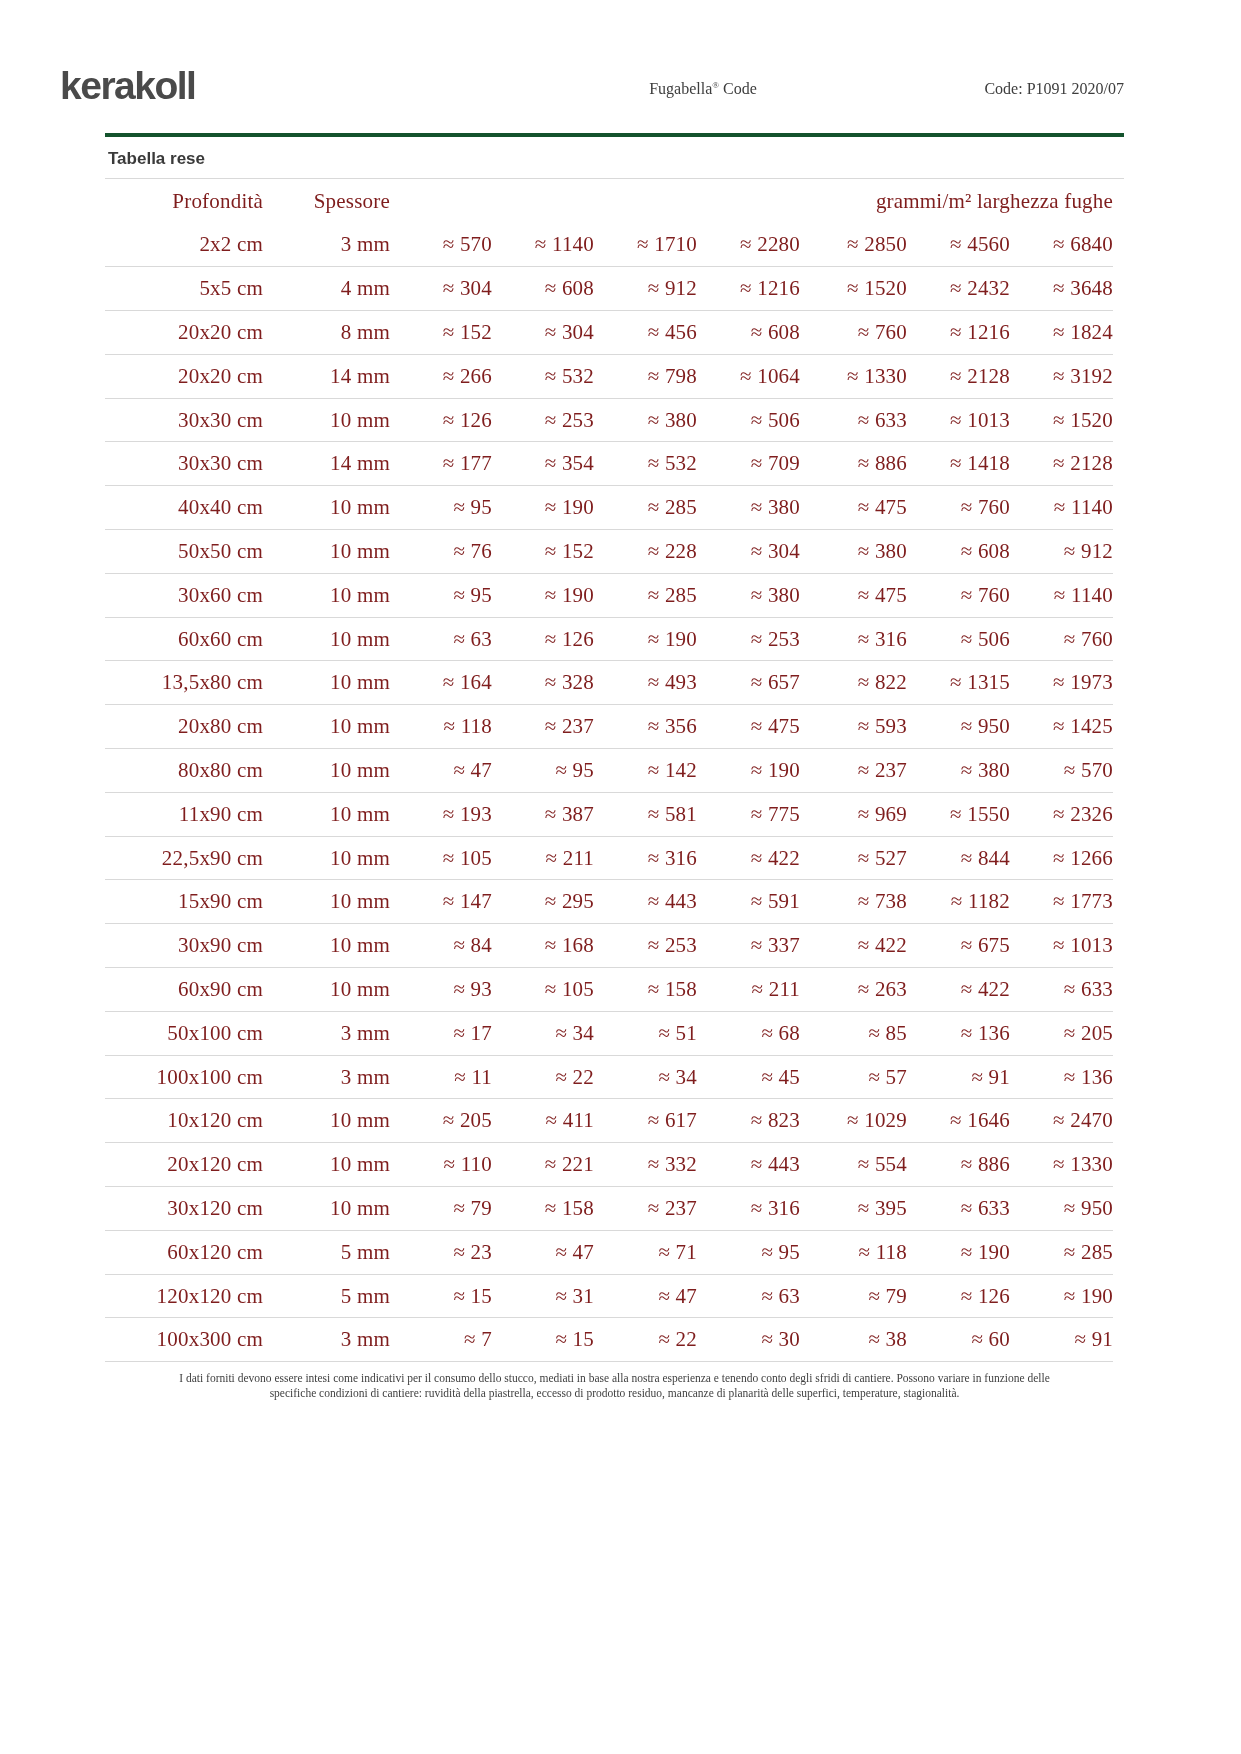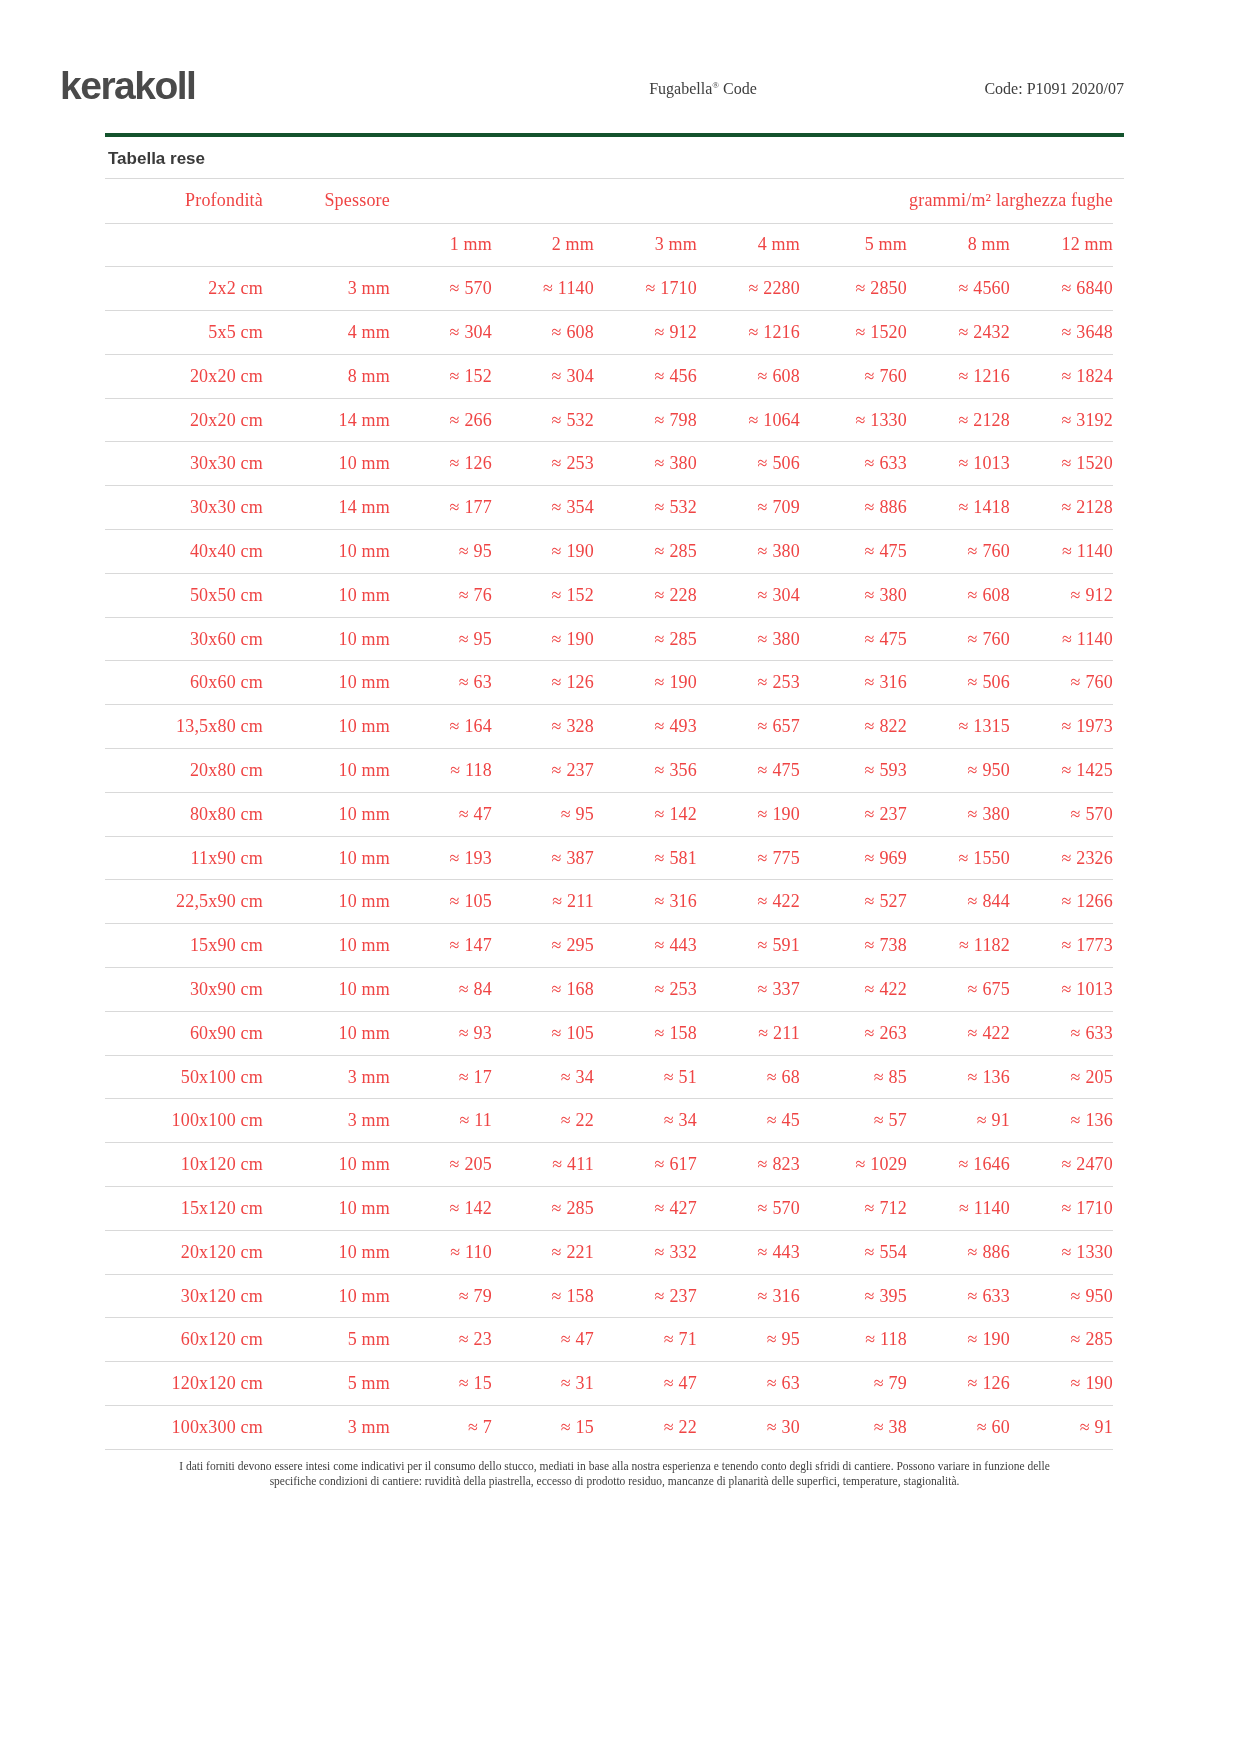--- a/index.html
+++ b/index.html
@@ -61,23 +61,23 @@
     color: #3a3a3a;
     height: 42px;
     line-height: 44px;
     padding-left: 3px;
     border-bottom: 1px solid #d9d9d9;
   }
   table.grid {
     border-collapse: collapse;
     table-layout: fixed;
     width: 1008px;
-    font-size: 18px;
+    font-size: 21px;
     letter-spacing: 0.2px;
-    color: #ef4444;
+    color: #7f1d1d;
   }
   table.grid col.c-size  { width: 158px; }
   table.grid col.c-thick { width: 127px; }
   table.grid col.c-n1 { width: 102px; }
   table.grid col.c-n2 { width: 102px; }
   table.grid col.c-n3 { width: 103px; }
   table.grid col.c-n4 { width: 103px; }
   table.grid col.c-n5 { width: 107px; }
   table.grid col.c-n6 { width: 103px; }
   table.grid col.c-n7 { width: 103px; }
@@ -129,32 +129,20 @@
         <col class="c-n5">
           <col class="c-n6">
           <col class="c-n7">
       </colgroup>
       <thead>
         <tr class="group-row">
           <th class="th-center">Profondità</th>
           <th class="th-center">Spessore</th>
           <th class="th-center" colspan="7">grammi/m² larghezza fughe</th>
         </tr>
-        <tr class="width-row">
-          <th></th>
-          <th></th>
-
-        <th>1 mm</th>
-            <th>2 mm</th>
-            <th>3 mm</th>
-            <th>4 mm</th>
-            <th>5 mm</th>
-            <th>8 mm</th>
-            <th>12 mm</th>
-          </tr>
       </thead>
       <tbody>
 
       <tr>
             <td class="size">2x2 cm</td>
             <td class="thick">3 mm</td>
             <td class="num">≈ 570</td>
             <td class="num">≈ 1140</td>
             <td class="num">≈ 1710</td>
             <td class="num">≈ 2280</td>
@@ -376,31 +364,20 @@
             <td class="thick">10 mm</td>
             <td class="num">≈ 205</td>
             <td class="num">≈ 411</td>
             <td class="num">≈ 617</td>
             <td class="num">≈ 823</td>
             <td class="num">≈ 1029</td>
             <td class="num">≈ 1646</td>
             <td class="num">≈ 2470</td>
           </tr>
           <tr>
-            <td class="size">15x120 cm</td>
-            <td class="thick">10 mm</td>
-            <td class="num">≈ 142</td>
-            <td class="num">≈ 285</td>
-            <td class="num">≈ 427</td>
-            <td class="num">≈ 570</td>
-            <td class="num">≈ 712</td>
-            <td class="num">≈ 1140</td>
-            <td class="num">≈ 1710</td>
-          </tr>
-          <tr>
             <td class="size">20x120 cm</td>
             <td class="thick">10 mm</td>
             <td class="num">≈ 110</td>
             <td class="num">≈ 221</td>
             <td class="num">≈ 332</td>
             <td class="num">≈ 443</td>
             <td class="num">≈ 554</td>
             <td class="num">≈ 886</td>
             <td class="num">≈ 1330</td>
           </tr>

